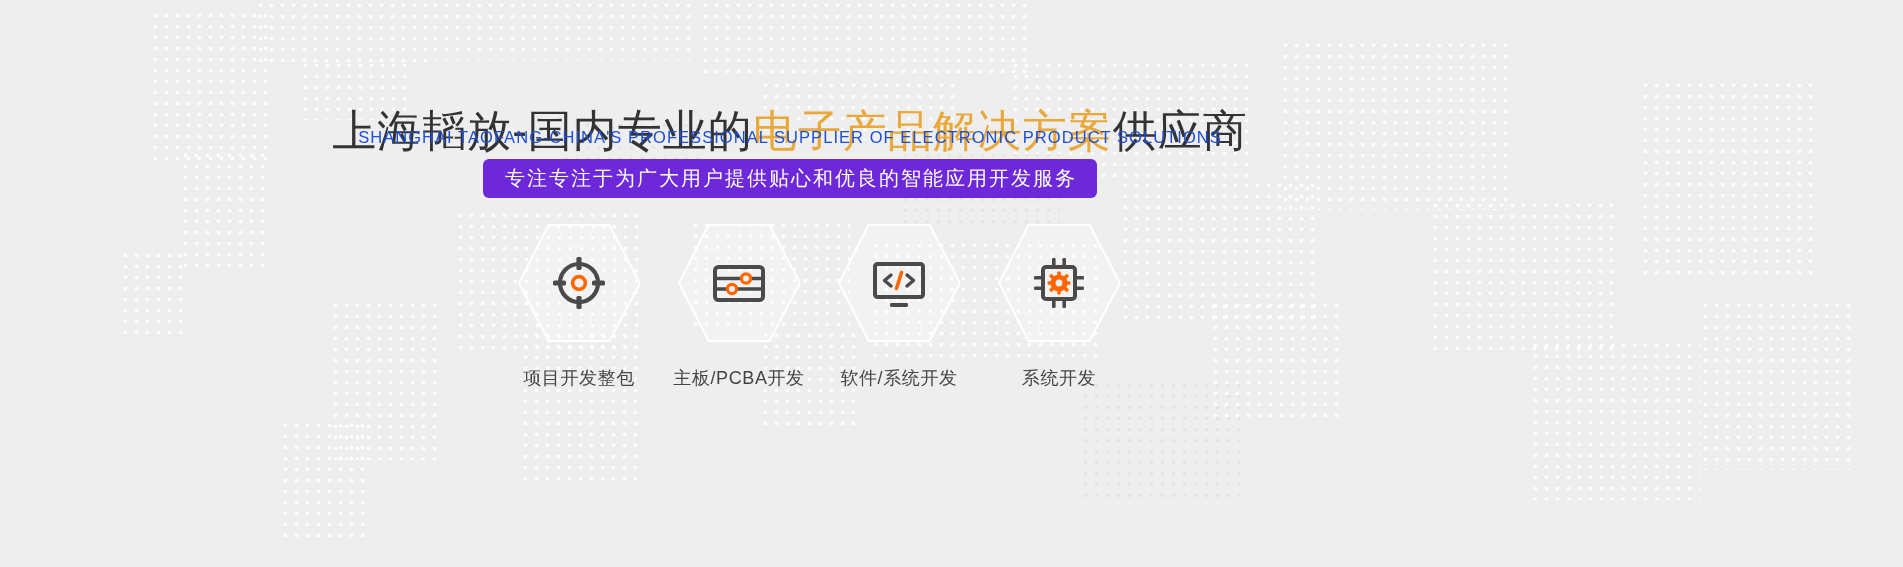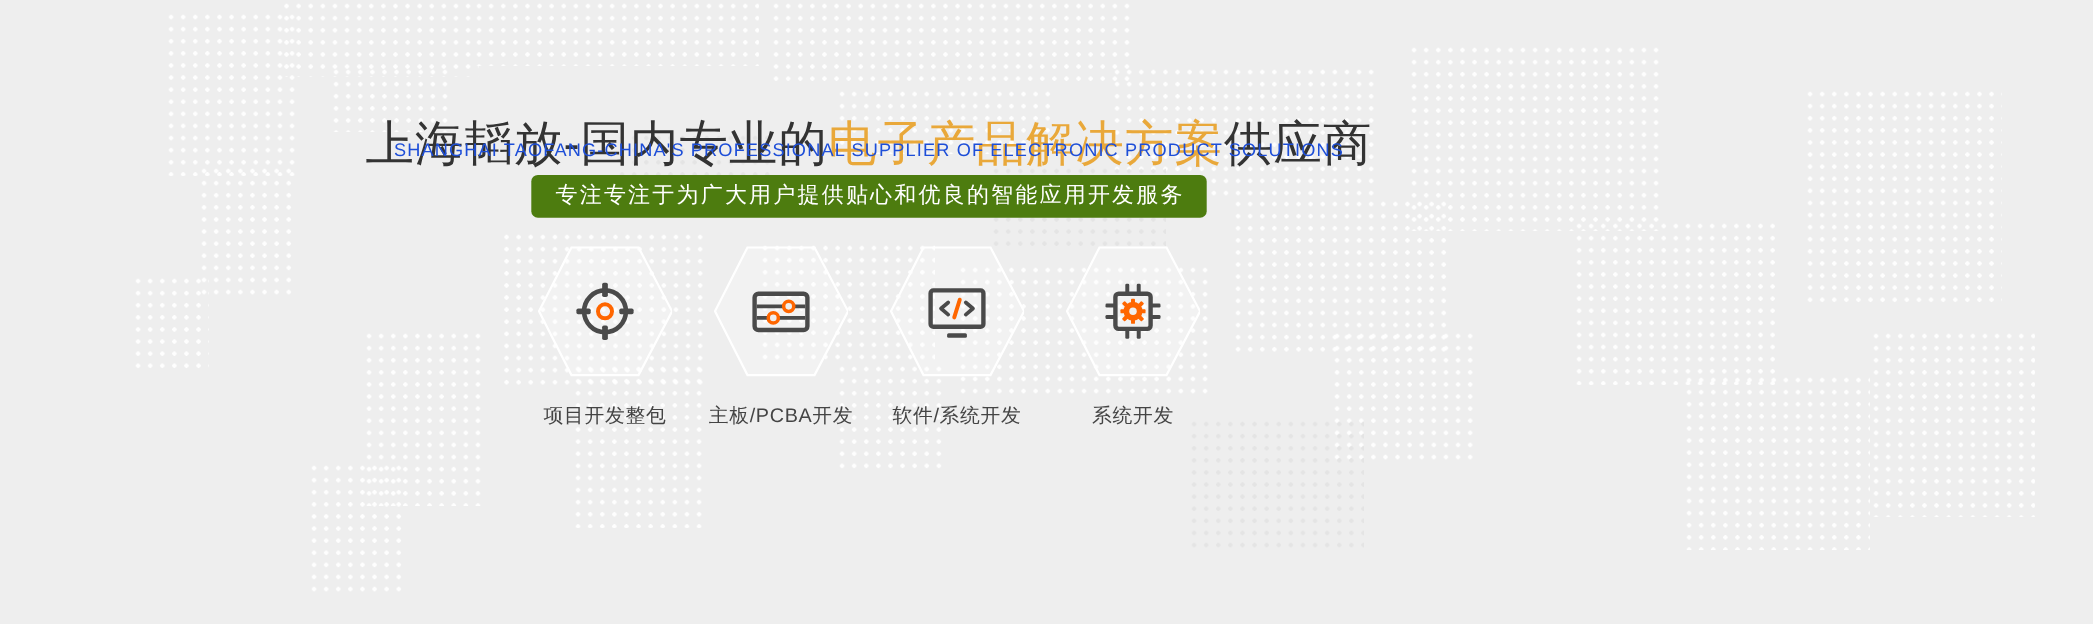--- a/index.html
+++ b/index.html
@@ -79,40 +79,41 @@
 
   .badge-wrap {
     position: absolute;
     left: 0;
     top: 159px;
     width: 1580px;
     text-align: center;
   }
   .badge {
     display: inline-block;
-    background: #4d7c0f;
+    background: #6d28d9;
     color: #ffffff;
     font-size: 20px;
     line-height: 22px;
     letter-spacing: 2px;
     padding: 8px 20px 9px 22px;
     border-radius: 6px;
     white-space: nowrap;
   }
 
   
   .hex-row {
     position: absolute;
     left: 0;
     top: 222px;
     width: 1580px;
     display: flex;
     justify-content: center;
     align-items: flex-start;
     gap: 38px;
+    padding-left: 29px;
   }
   .hex-cell {
     width: 122px;
     display: flex;
     flex-direction: column;
     align-items: center;
   }
   .hex-frame {
     position: relative;
     width: 122px;

